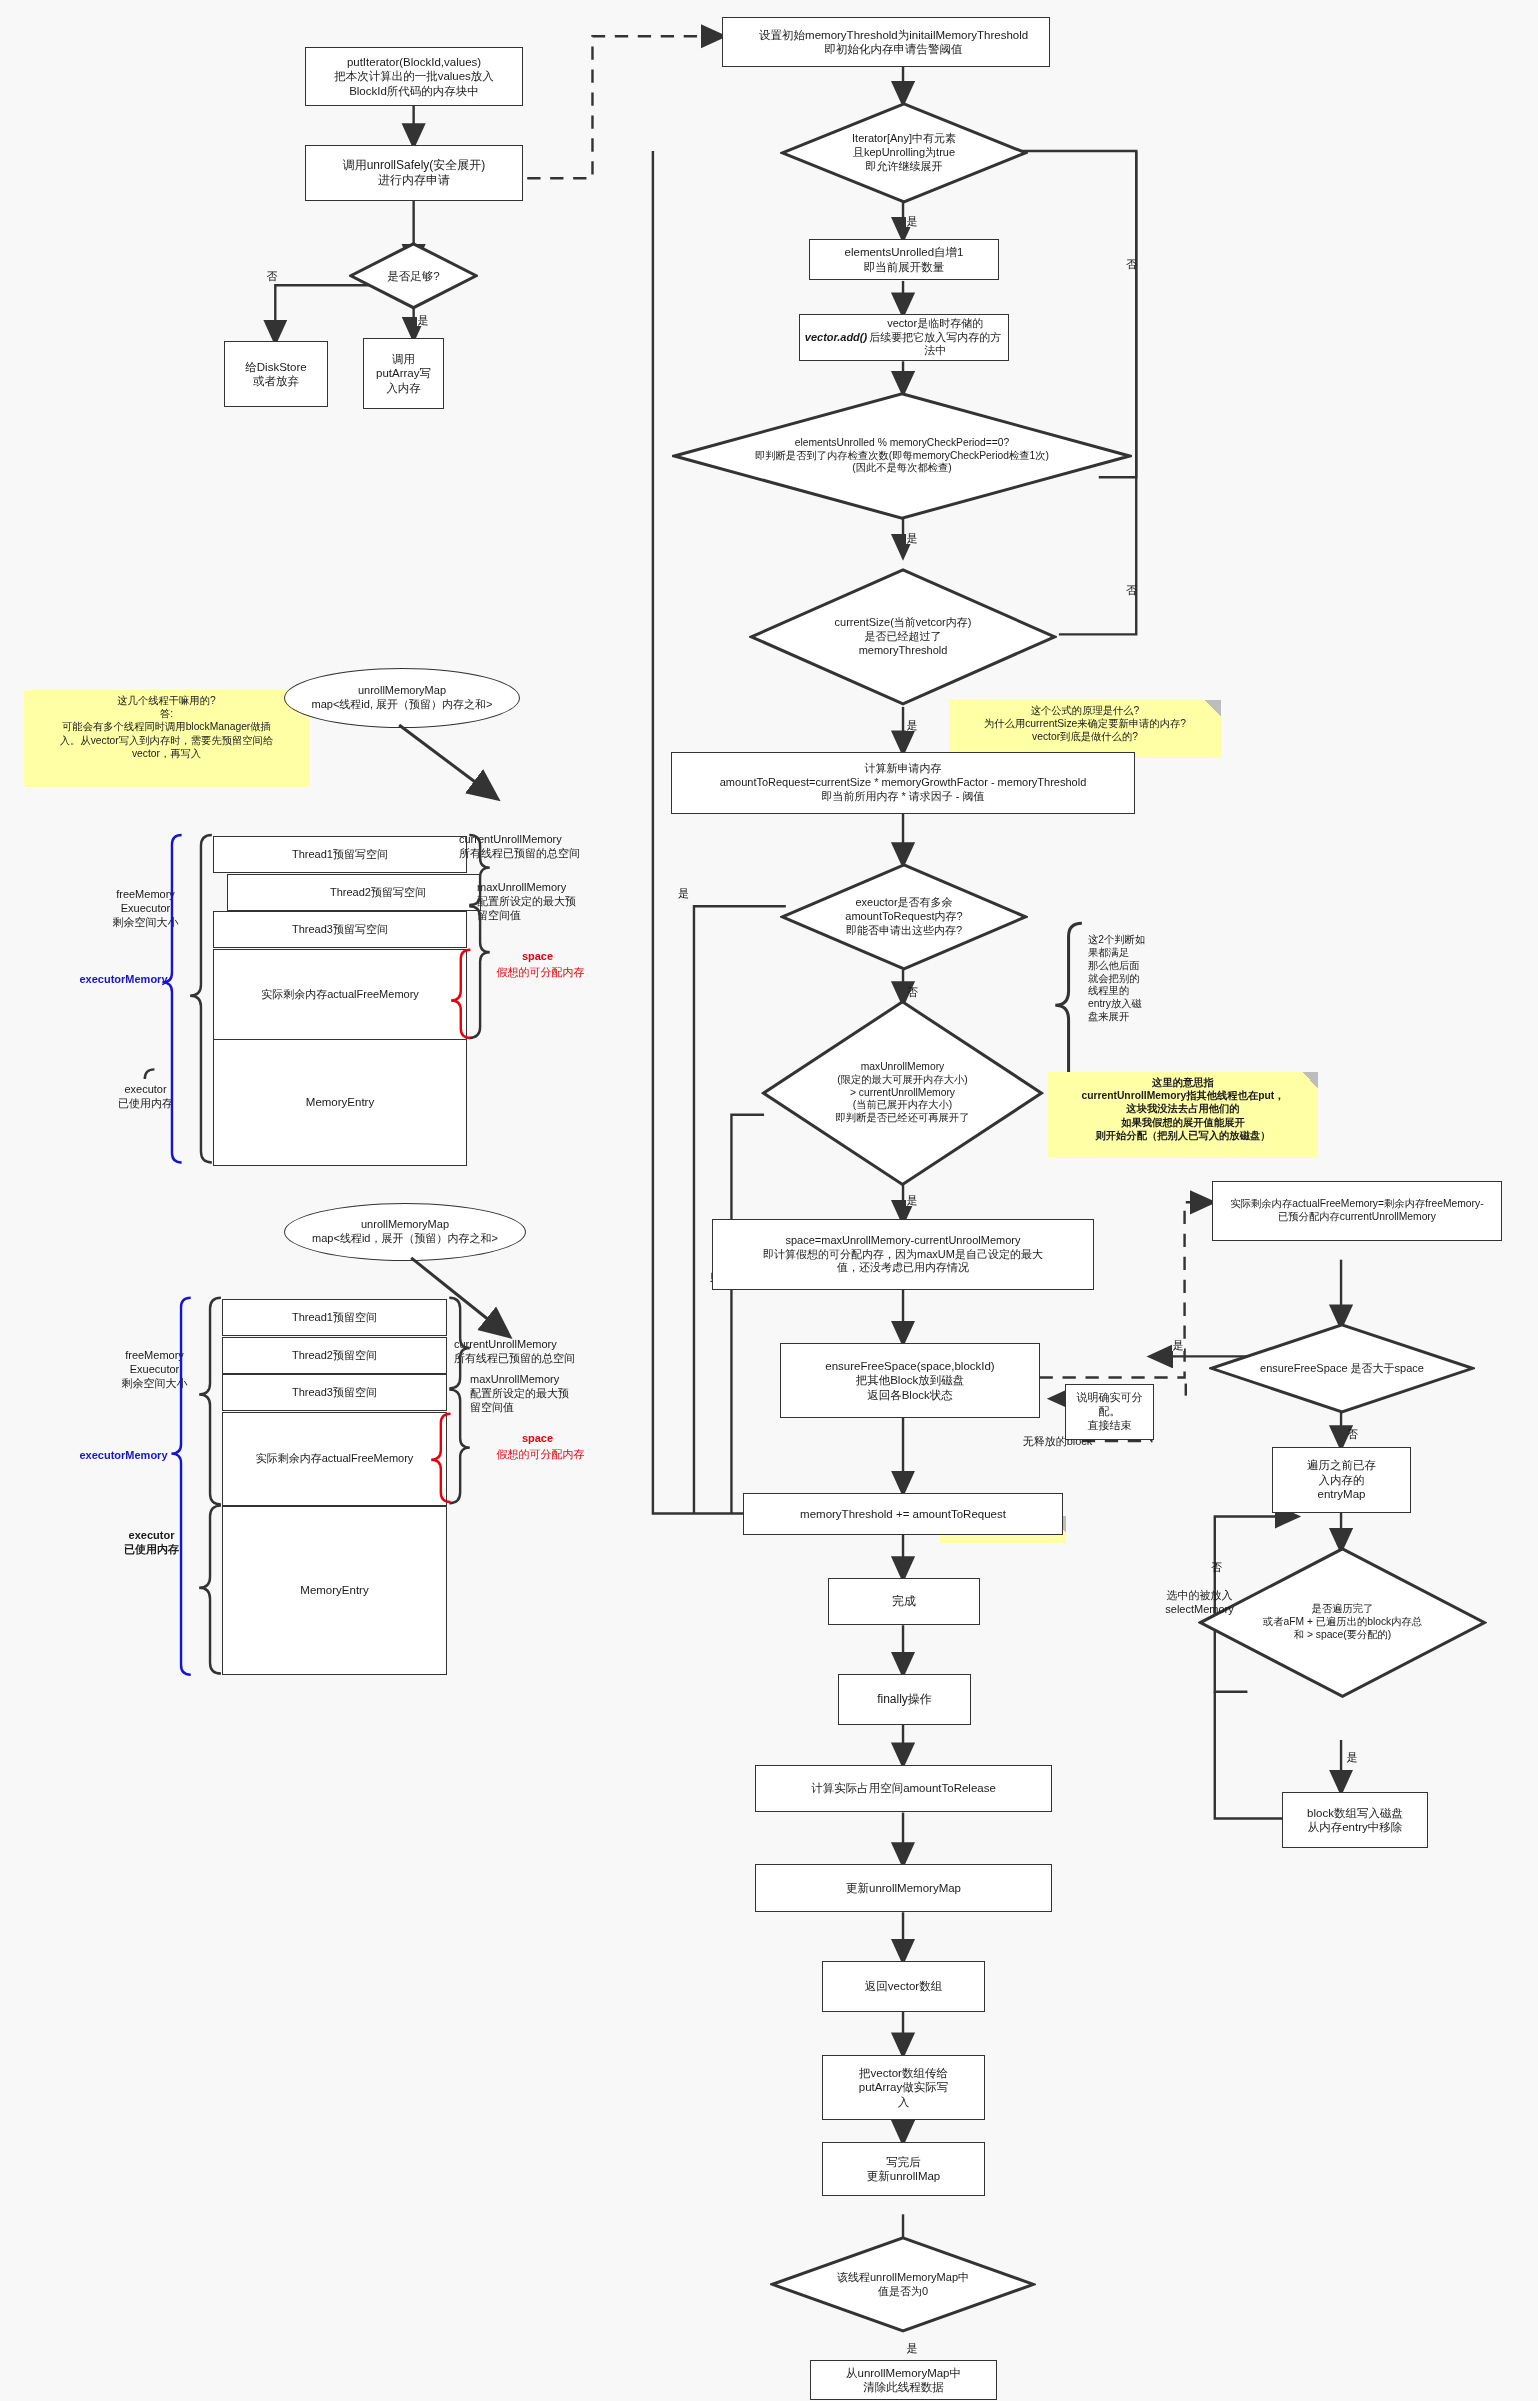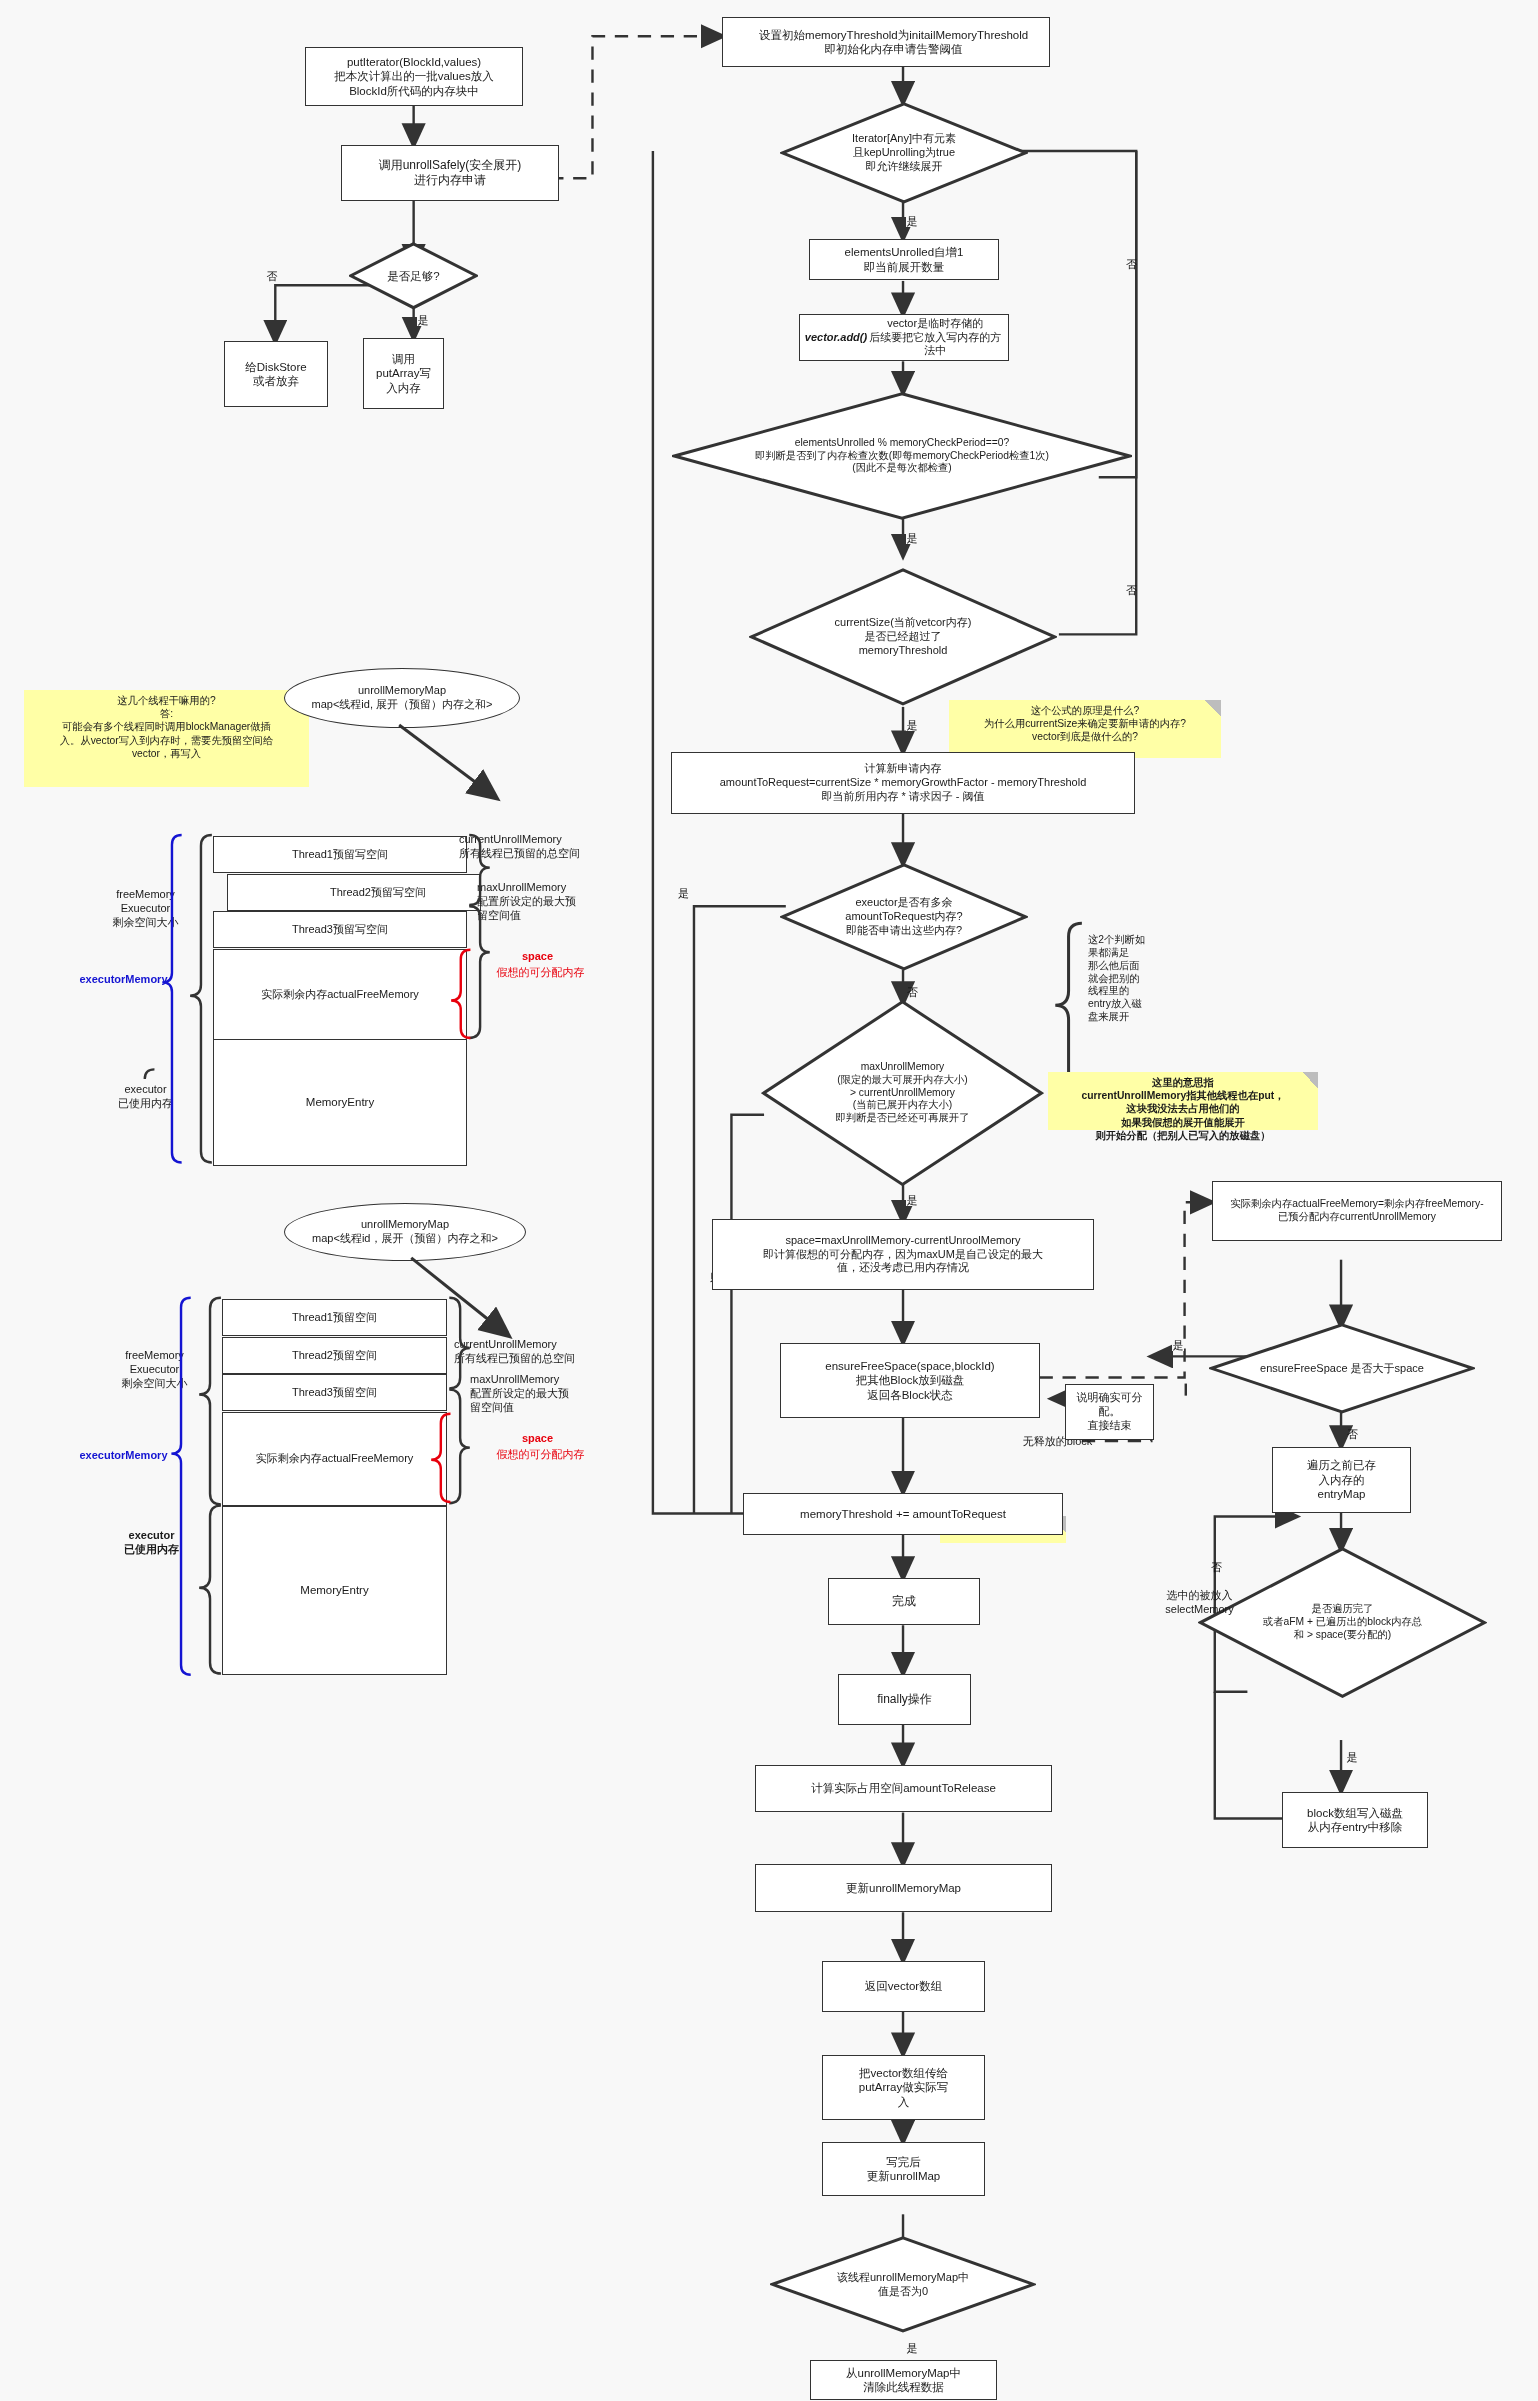--- a/index.html
+++ b/index.html
@@ -99,21 +99,21 @@
       <path d="M2140,3010 L2010,3010 L2010,2800"></path>
 
       <path d="M1962,2310 L1962,2290" stroke-dasharray="0"></path>
     </g>
   </svg>
 
   <div class="node" style="left:305px;top:47px;width:218px;height:59px;font-size:11.5px;">putIterator(BlockId,values)
 把本次计算出的一批values放入
 BlockId所代码的内存块中</div>
 
-  <div class="node" style="left:305px;top:145px;width:218px;height:56px;font-size:12px;margin-left:36px;">调用unrollSafely(安全展开)
+  <div class="node" style="left:305px;top:145px;width:218px;height:56px;font-size:12px;">调用unrollSafely(安全展开)
 进行内存申请</div>
 
   <div class="dia" style="left:349px;top:242px;width:129px;height:68px;">
     <svg class="dshape" viewBox="0 0 214 112" preserveAspectRatio="none">
       <polygon points="107,3 211,56 107,109 3,56" fill="#fff" stroke="#333" stroke-width="5"></polygon>
     </svg>
     <div class="dlabel" style="font-size:11.5px;">是否足够?</div>
   </div>
 
   <div class="node" style="left:224px;top:341px;width:104px;height:66px;font-size:11.5px;">给DiskStore
@@ -210,21 +210,21 @@
 果都满足
 那么他后面
 就会把别的
 线程里的
 entry放入磁
 盘来展开</div>
   <svg class="lines" style="height:2401px;" viewBox="0 0 2546 3974" width="1539" height="2401">
     <path d="M1790,1528 q-22,0 -22,22 L1768,1640 q0,24 -22,24 q22,0 22,24 L1768,1800 q0,22 22,22" fill="none" stroke="#333" stroke-width="5"></path>
   </svg>
 
-  <div class="note" style="left:1048px;top:1072px;width:270px;height:58px;font-size:10.3px;font-weight:700;">
+  <div class="note" style="left:1048px;top:1072px;width:270px;height:86px;font-size:10.3px;font-weight:700;">
     <span class="fold"></span>
     <span>这里的意思指
 currentUnrollMemory指其他线程也在put，
 这块我没法去占用他们的
 如果我假想的展开值能展开
 则开始分配（把别人已写入的放磁盘）</span>
   </div>
 
   <div class="node" style="left:712px;top:1219px;width:382px;height:71px;font-size:11px;">space=maxUnrollMemory-currentUnroolMemory
 即计算假想的可分配内存，因为maxUM是自己设定的最大

